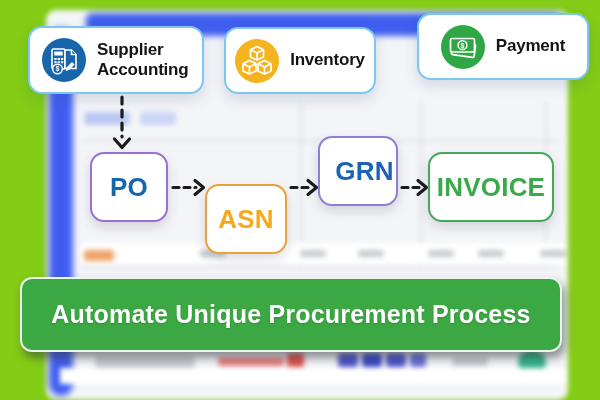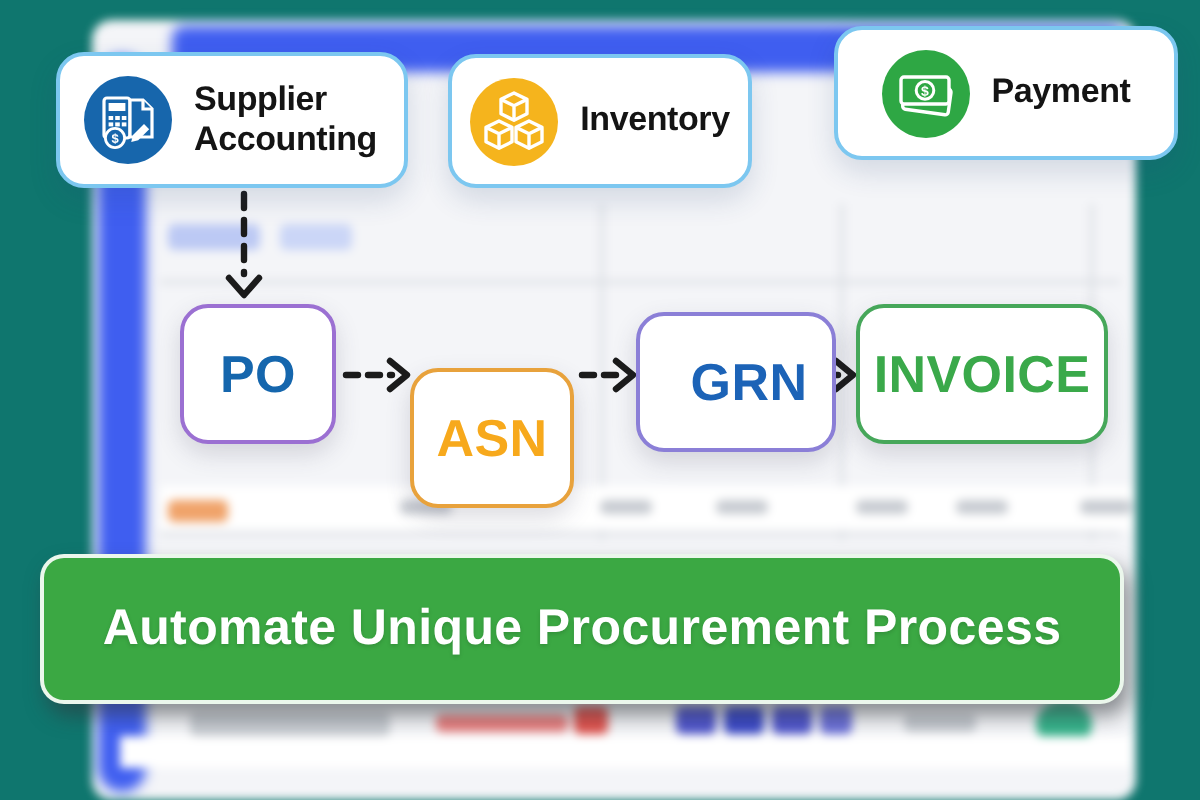--- a/index.html
+++ b/index.html
@@ -1,17 +1,17 @@
 <!DOCTYPE html>
 <html><head>
 <meta charset="utf-8">
 <style>
   * { margin:0; padding:0; box-sizing:border-box; }
   body { background:#fff; font-family:"Liberation Sans","DejaVu Sans",sans-serif; }
-  .canvas { position:relative; width:600px; height:400px; background:#0f766e; overflow:hidden; }
+  .canvas { position:relative; width:600px; height:400px; background:#84cc16; overflow:hidden; }
 
   
   .bg-app { position:absolute; left:46px; top:10px; width:522px; height:390px;
             background:#f4f5f8; border-radius:10px; filter:blur(2.5px); }
   .bg-el { position:absolute; }
   .bg-topbar { left:40px; top:3px; width:476px; height:23px; border-radius:6px 6px 0 0; filter:blur(2px); }
   .bg-sidebar { left:3px; top:18px; width:24px; height:368px; border-radius:12px; filter:blur(2px); }
   .bg-chip { background:#bcc9f4; border-radius:3px; }
   .bg-line { background:#dcdfe4; }
   .bg-blob { background:#c7cbd1; border-radius:3px; }
@@ -146,21 +146,21 @@
     </span>
     <span class="card-label">Payment</span>
   </div>
 
   <div class="step" style="left: 90px; top: 152px; width: 78px; height: 70px; border-color: rgb(155, 112, 210);">
     <span class="step-label" style="color: rgb(21, 102, 173);">PO</span>
   </div>
   <div class="step" style="left: 205px; top: 152px; width: 82px; height: 70px; border-color: rgb(232, 162, 60); margin-top: 32px;">
     <span class="step-label" style="color: rgb(247, 169, 28);">ASN</span>
   </div>
-  <div class="step" style="left: 318px; top: 156px; width: 100px; height: 70px; border-color: rgb(139, 127, 215); padding-left: 13px;">
+  <div class="step" style="left: 318px; top: 136px; width: 80px; height: 70px; border-color: rgb(139, 127, 215); padding-left: 13px;">
     <span class="step-label" style="color: rgb(28, 99, 183);">GRN</span>
   </div>
   <div class="step" style="left: 428px; top: 152px; width: 126px; height: 70px; border-color: rgb(70, 167, 90);">
     <span class="step-label" style="color: rgb(58, 169, 74);">INVOICE</span>
   </div>
 
   <div class="banner" style="background-color: rgb(59, 168, 67);">
     <span class="banner-label" style="color: rgb(255, 255, 255);">Automate Unique Procurement Process</span>
   </div>
 

